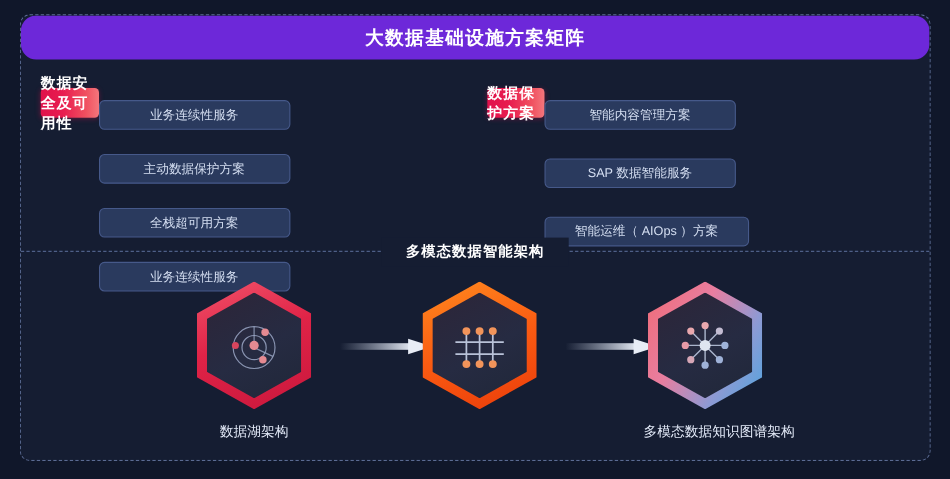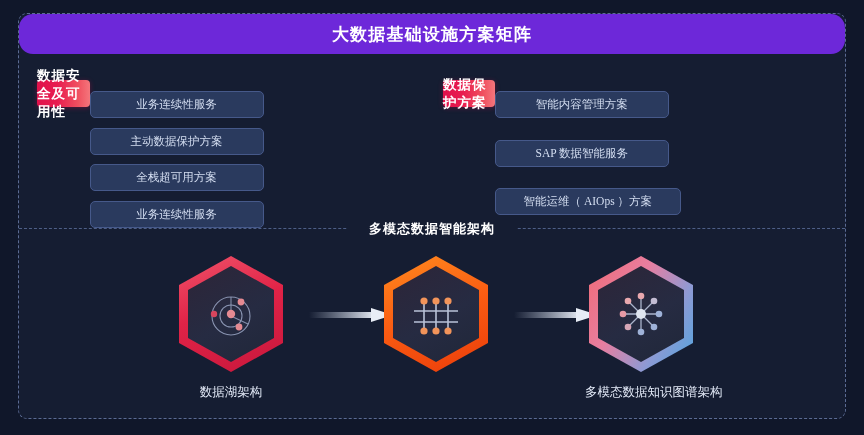--- a/index.html
+++ b/index.html
@@ -76,22 +76,21 @@
     letter-spacing: 1px;
     display: flex;
     align-items: center;
     justify-content: center;
     box-shadow: 0 1px 5px rgba(224,17,75,.35);
   }
   .chips {
     margin-top: 11px;
     display: flex;
     flex-wrap: wrap;
-    gap: 9px 12px;
-    font-family: Liberation Serif, serif;
+    gap: 22px 12px;
   }
   .chip {
     box-sizing: border-box;
     height: 27px;
     padding: 0 12px;
     min-width: 174px;
     border-radius: 5px;
     background: #2a3a5e;
     border: 1px solid #46598a;
     color: #d5dff2;

